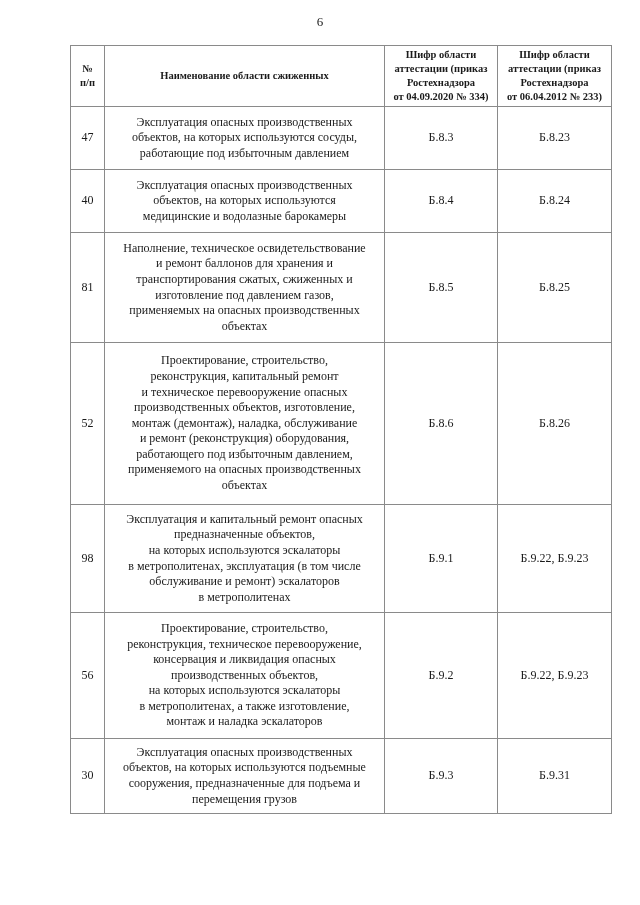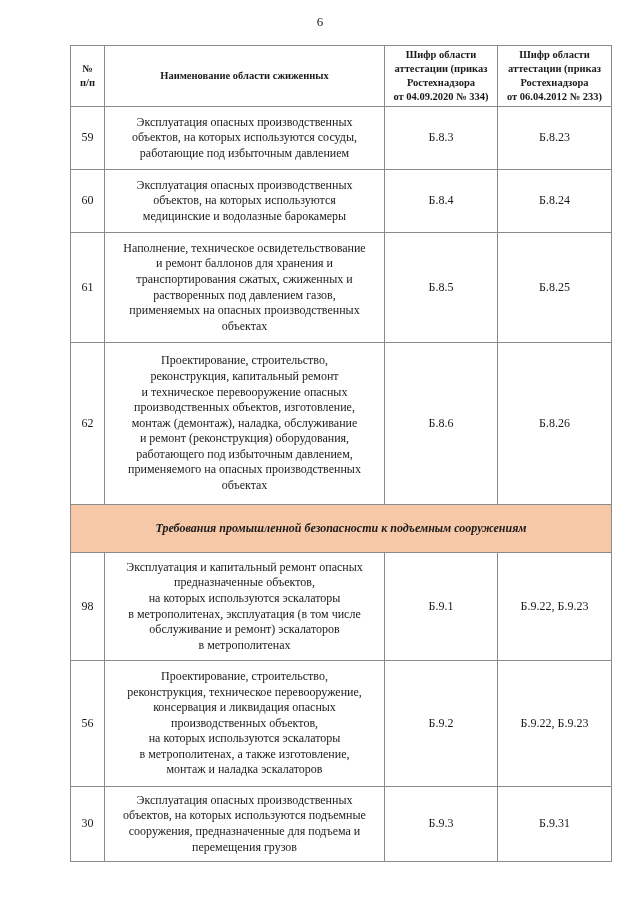--- a/index.html
+++ b/index.html
@@ -38,64 +38,61 @@
 аттестации (приказ
 Ростехнадзора
 от 04.09.2020 № 334)</th>
     <th class="name">Шифр области
 аттестации (приказ
 Ростехнадзора
 от 06.04.2012 № 233)</th>
   </tr>
 
   <tr style="height:63px">
-    <td>59</td>
+    <td>47</td>
     <td class="name">Эксплуатация опасных производственных
 объектов, на которых используются сосуды,
 работающие под избыточным давлением</td>
     <td>Б.8.3</td>
     <td>Б.8.23</td>
   </tr>
   <tr style="height:63px">
-    <td>60</td>
+    <td>40</td>
     <td class="name">Эксплуатация опасных производственных
 объектов, на которых используются
 медицинские и водолазные барокамеры</td>
     <td>Б.8.4</td>
     <td>Б.8.24</td>
   </tr>
   <tr style="height:110px">
-    <td>61</td>
+    <td>81</td>
     <td class="name">Наполнение, техническое освидетельствование
 и ремонт баллонов для хранения и
 транспортирования сжатых, сжиженных и
-растворенных под давлением газов,
+изготовление под давлением газов,
 применяемых на опасных производственных
 объектах</td>
     <td>Б.8.5</td>
     <td>Б.8.25</td>
   </tr>
   <tr style="height:162px">
-    <td>62</td>
+    <td>52</td>
     <td class="name">Проектирование, строительство,
 реконструкция, капитальный ремонт
 и техническое перевооружение опасных
 производственных объектов, изготовление,
 монтаж (демонтаж), наладка, обслуживание
 и ремонт (реконструкция) оборудования,
 работающего под избыточным давлением,
 применяемого на опасных производственных
 объектах</td>
     <td>Б.8.6</td>
     <td>Б.8.26</td>
   </tr>
 
-  <tr class="section">
-    <td colspan="4">Требования промышленной безопасности к подъемным сооружениям</td>
-  </tr>
 
   <tr style="height:108px">
     <td>98</td>
     <td class="name">Эксплуатация и капитальный ремонт опасных
 предназначенные объектов,
 на которых используются эскалаторы
 в метрополитенах, эксплуатация (в том числе
 обслуживание и ремонт) эскалаторов
 в метрополитенах</td>
     <td>Б.9.1</td>

